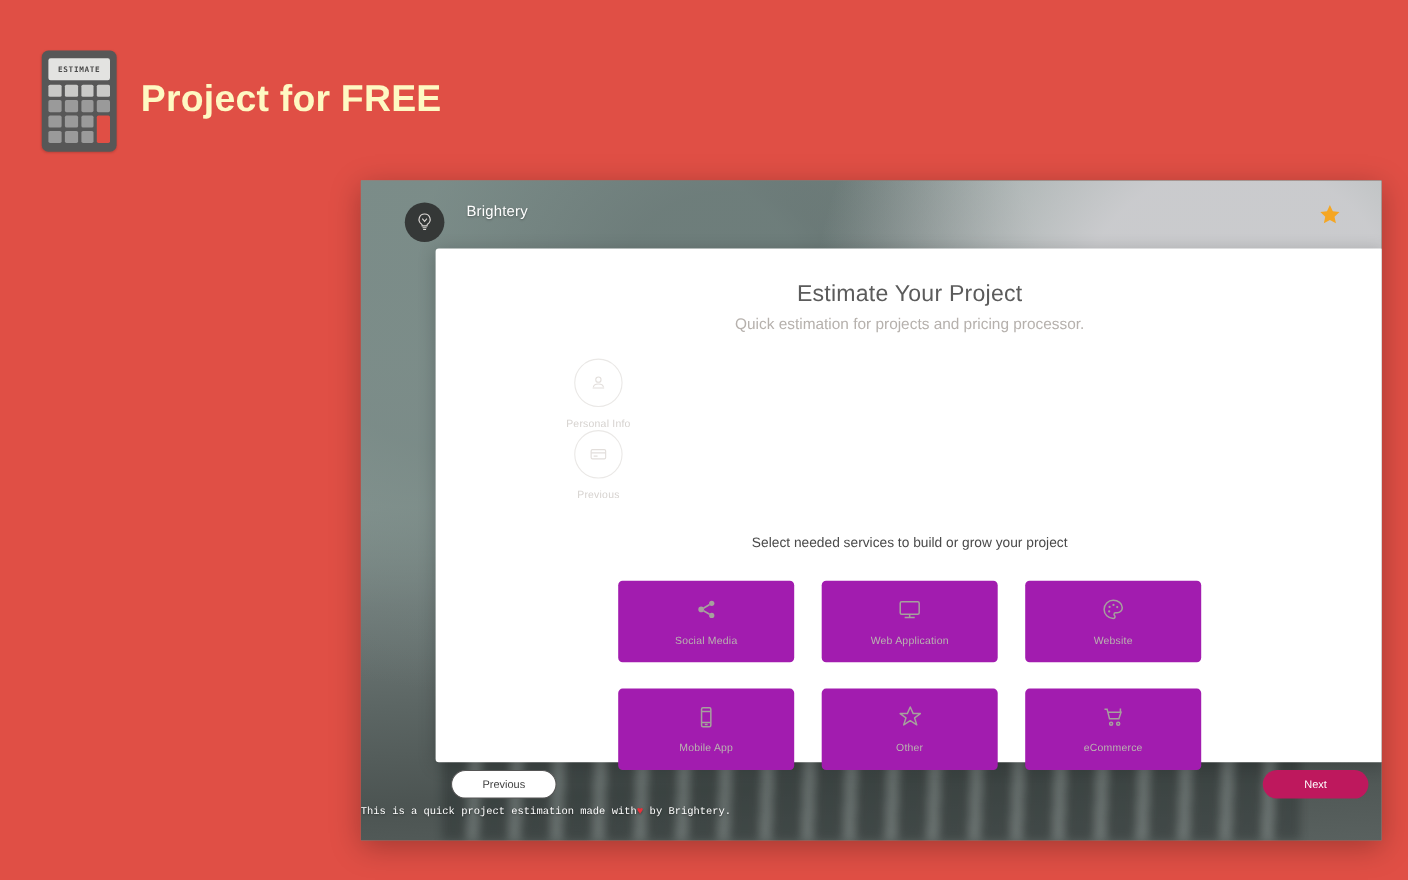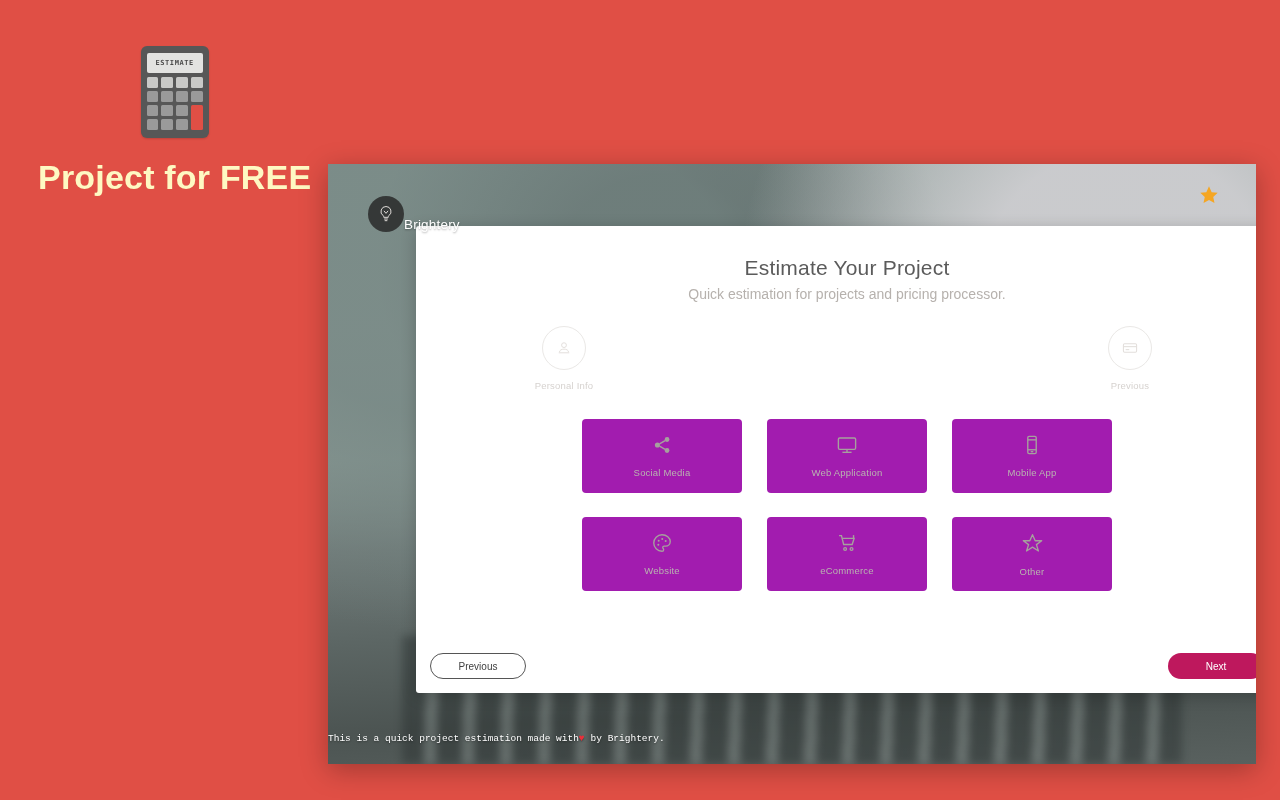--- a/index.html
+++ b/index.html
@@ -14,21 +14,20 @@
   }
 
   
   .promo {
     position: absolute;
     left: 38px;
     top: 46px;
     display: flex;
     align-items: center;
     gap: 22px;
-    flex-direction: column;
   }
 
   .calc {
     width: 68px;
     height: 92px;
     background: #575757;
     border-radius: 6px;
     padding: 7px 6px 8px 6px;
     display: flex;
     flex-direction: column;
@@ -108,24 +107,24 @@
       repeating-linear-gradient(92deg,
         rgba(30,36,36,.55) 0px, rgba(30,36,36,.55) 26px,
         rgba(180,190,188,.35) 26px, rgba(180,190,188,.35) 38px);
     filter: blur(4px);
     opacity: .65;
   }
 
   .brand {
     position: absolute;
     left: 40px;
-    top: 32px;
-    display: flex;
-    align-items: flex-end;
-    gap: 0;
+    top: 20px;
+    display: flex;
+    align-items: flex-start;
+    gap: 20px;
     z-index: 4;
   }
   .brand-logo {
     width: 36px; height: 36px;
     border-radius: 50%;
     background: rgba(38,38,38,.82);
     display: flex; align-items: center; justify-content: center;
   }
   .brand-name {
     color: #ffffff;
@@ -147,21 +146,20 @@
     left: 68px;
     top: 62px;
     width: 862px;
     height: 467px;
     background: #FFFFFF;
     border-radius: 3px;
     box-shadow: 0 3px 16px rgba(0,0,0,.20);
     z-index: 3;
     display: flex;
     flex-direction: column;
-    margin-left: 20px;
   }
 
   .card-title {
     text-align: center;
     font-size: 21px;
     color: #5b5b5b;
     font-weight: normal;
     margin-top: 30px;
     letter-spacing: .2px;
   }
@@ -171,20 +169,21 @@
     color: #b6b1ad;
     margin-top: 6px;
   }
 
   
   .steps {
     display: flex;
     justify-content: space-between;
     padding: 0 88px;
     margin-top: 24px;
+    flex-direction: column;
   }
   .step { width: 120px; text-align: center; }
   .step-circle {
     width: 44px; height: 44px;
     border-radius: 50%;
     border: 1.5px solid #EAE8E6;
     margin: 0 auto;
     display: flex; align-items: center; justify-content: center;
     background: #fff;
   }
@@ -349,20 +348,21 @@
             <rect x="3.2" y="6.4" width="17.6" height="11.2" rx="1.6"></rect>
             <line x1="3.2" y1="10.2" x2="20.8" y2="10.2"></line>
             <line x1="6.2" y1="14.2" x2="11" y2="14.2"></line>
           </svg>
         </div>
         <div class="step-label">Previous</div>
       </div>
 
     </div>
 
+    <div class="prompt">Select needed services to build or grow your project</div>
 
     <div class="services">
 
       <div class="service">
         <span>
           <svg width="22" height="22" viewBox="0 0 24 24" fill="none" stroke="#a6a19d" stroke-width="1.6">
             <circle cx="17.5" cy="6" r="2.6" fill="#a6a19d" stroke="none"></circle>
             <circle cx="7" cy="12" r="2.8" fill="#a6a19d" stroke="none"></circle>
             <circle cx="17.5" cy="18" r="2.6" fill="#a6a19d" stroke="none"></circle>
             <line x1="9.3" y1="10.8" x2="15.4" y2="7.2"></line>
@@ -379,63 +379,63 @@
             <line x1="7" y1="20" x2="17" y2="20"></line>
             <line x1="12" y1="16.8" x2="12" y2="20"></line>
           </svg>
         </span>
         <span class="service-label">Web Application</span>
       </div>
 
       <div class="service">
         <span>
           <svg width="22" height="22" viewBox="0 0 24 24" fill="none" stroke="#a6a19d" stroke-width="1.5">
-            <rect x="7.4" y="2.6" width="9.2" height="18.8" rx="1.4"></rect>
-            <line x1="7.4" y1="6.4" x2="16.6" y2="6.4"></line>
-            <line x1="7.4" y1="17.2" x2="16.6" y2="17.2"></line>
-            <line x1="10.6" y1="19.3" x2="13.4" y2="19.3"></line>
-          </svg>
-        </span>
-        <span class="service-label">Mobile App</span>
-      </div>
-
-      <div class="service">
-        <span>
-          <svg width="22" height="22" viewBox="0 0 24 24" fill="none" stroke="#a6a19d" stroke-width="1.5">
             <path d="M12 3a9 9 0 1 0 0 18c1.2 0 1.8-.8 1.8-1.7 0-.5-.2-.9-.5-1.2-.3-.3-.5-.7-.5-1.1 0-.9.7-1.6 1.6-1.6h1.5A5.1 5.1 0 0 0 21 10.3C21 6.2 16.9 3 12 3z"></path>
             <circle cx="8.4" cy="9.6" r="1.1" fill="#a6a19d" stroke="none"></circle>
             <circle cx="12.3" cy="7.6" r="1.1" fill="#a6a19d" stroke="none"></circle>
             <circle cx="16" cy="9.7" r="1.1" fill="#a6a19d" stroke="none"></circle>
             <circle cx="8" cy="14" r="1.1" fill="#a6a19d" stroke="none"></circle>
           </svg>
         </span>
         <span class="service-label">Website</span>
       </div>
 
       <div class="service">
         <span>
+          <svg width="22" height="22" viewBox="0 0 24 24" fill="none" stroke="#a6a19d" stroke-width="1.5">
+            <rect x="7.4" y="2.6" width="9.2" height="18.8" rx="1.4"></rect>
+            <line x1="7.4" y1="6.4" x2="16.6" y2="6.4"></line>
+            <line x1="7.4" y1="17.2" x2="16.6" y2="17.2"></line>
+            <line x1="10.6" y1="19.3" x2="13.4" y2="19.3"></line>
+          </svg>
+        </span>
+        <span class="service-label">Mobile App</span>
+      </div>
+
+      <div class="service">
+        <span>
+          <svg width="23" height="23" viewBox="0 0 24 24" fill="none" stroke="#a6a19d" stroke-width="1.4" stroke-linejoin="round">
+            <polygon points="12,2.8 14.8,9.1 21.6,9.1 16.1,13.2 18.2,19.8 12,15.8 5.8,19.8 7.9,13.2 2.4,9.1 9.2,9.1"></polygon>
+          </svg>
+        </span>
+        <span class="service-label">Other</span>
+      </div>
+
+      <div class="service">
+        <span>
           <svg width="23" height="22" viewBox="0 0 24 24" fill="none" stroke="#a6a19d" stroke-width="1.5">
             <path d="M2.8 4h2.6l2.4 9.6h9.3l2.1-6.6H6.4"></path>
             <line x1="18.6" y1="3.4" x2="18.6" y2="7"></line>
             <circle cx="9.4" cy="18.6" r="1.5"></circle>
             <circle cx="16.4" cy="18.6" r="1.5"></circle>
           </svg>
         </span>
         <span class="service-label">eCommerce</span>
       </div>
 
-      <div class="service">
-        <span>
-          <svg width="23" height="23" viewBox="0 0 24 24" fill="none" stroke="#a6a19d" stroke-width="1.4" stroke-linejoin="round">
-            <polygon points="12,2.8 14.8,9.1 21.6,9.1 16.1,13.2 18.2,19.8 12,15.8 5.8,19.8 7.9,13.2 2.4,9.1 9.2,9.1"></polygon>
-          </svg>
-        </span>
-        <span class="service-label">Other</span>
-      </div>
-
     </div>
 
     <div class="card-actions">
       <button class="btn-prev">Previous</button>
       <button class="btn-next">Next</button>
     </div>
   </div>
 
   <div class="window-footer">
     <span>This is a quick project estimation made with</span><span class="heart">♥</span> <span>by Brightery.</span>

